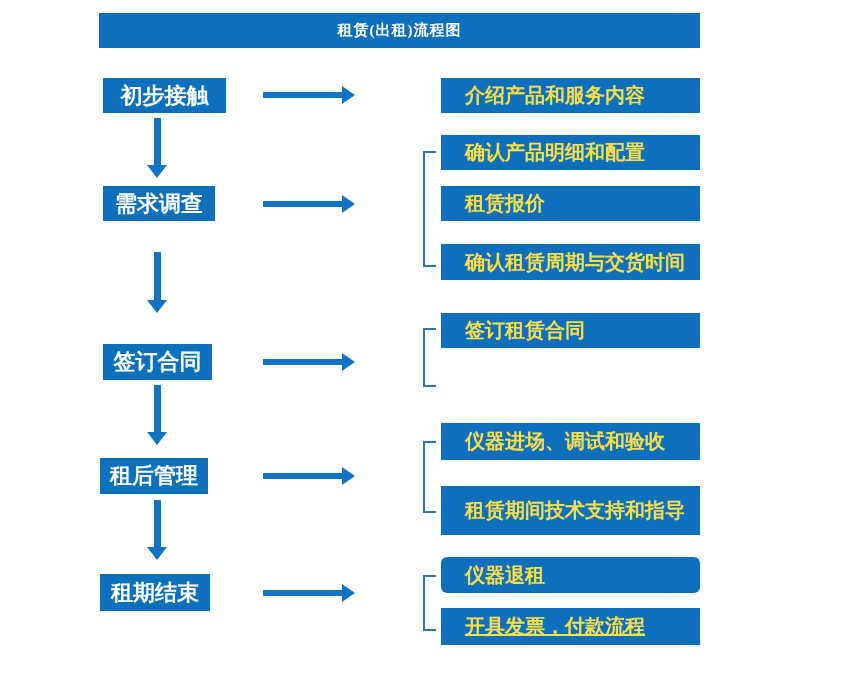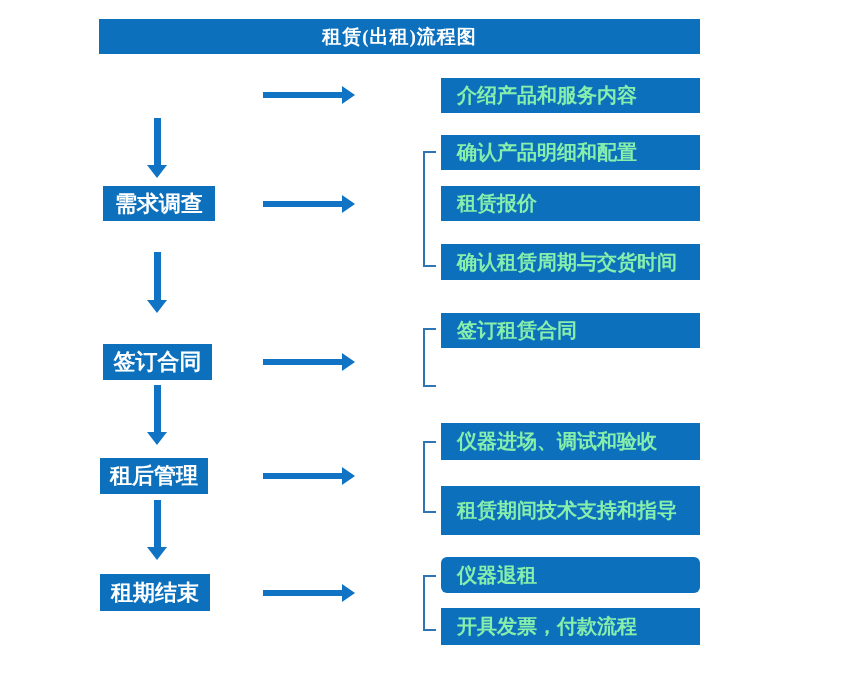--- a/index.html
+++ b/index.html
@@ -8,62 +8,62 @@
     width: 844px;
     height: 688px;
     background: #ffffff;
     font-family: "Liberation Serif", serif;
     font-weight: bold;
     overflow: hidden;
   }
   
   .titlebar {
     position: absolute;
-    left: 99px; top: 19px; width: 601px; height: 35px;
+    left: 99px; top: 13px; width: 601px; height: 35px;
     background: #0d70bd;
     color: #ffffff;
     display: flex; align-items: center; justify-content: center;
-    font-size: 19px;
+    font-size: 15px;
     letter-spacing: 1px;
   }
   
   .sbox {
     position: absolute;
     background: #0d70bd;
     color: #ffffff;
     display: flex; align-items: center; justify-content: center;
     font-size: 22px;
   }
   .s0 { left: 103px; top: 78px;  width: 123px; height: 35px; }
   .s1 { left: 103px; top: 186px; width: 112px; height: 35px; }
   .s2 { left: 103px; top: 344px; width: 109px; height: 36px; }
   .s3 { left: 100px; top: 458px; width: 108px; height: 36px; }
   .s4 { left: 100px; top: 574px; width: 110px; height: 37px; }
   
   .dbox {
     position: absolute;
     left: 441px; width: 259px; height: 35px;
     background: #0d70bd;
-    color: #86efac;
+    color: #fde047;
     display: flex; align-items: center;
     font-size: 20px;
-    padding-left: 16px;
+    padding-left: 24px;
     box-sizing: border-box;
     white-space: nowrap;
   }
   .d0 { top: 78px; }
   .d1 { top: 135px; }
   .d2 { top: 186px; }
   .d3 { top: 244px; height: 36px; }
   .d4 { top: 313px; }
   .d5 { top: 365px; }
   .d6 { top: 423px; height: 37px; }
   .d7 { top: 486px; height: 49px; }
   .d8 { top: 557px; height: 36px; border-radius: 6px; }
-  .d9 { top: 608px; height: 37px; }
+  .d9 { top: 608px; height: 37px; text-decoration: underline; }
   
   .varrow { position: absolute; left: 147px; width: 21px; }
   .varrow .stem {
     position: absolute; left: 7px; top: 0; width: 7px;
     height: calc(100% - 13px);
     background: #1173c4;
   }
   .varrow .head {
     position: absolute; left: 0; bottom: 0; width: 0; height: 0;
     border-left: 10.5px solid transparent;
@@ -104,20 +104,21 @@
   .g4 { top: 441px; height: 68px; }
   .g5 { top: 575px; height: 52px; }
 </style>
 </head>
 <body>
 
 <div id="canvas">
 
   <div class="titlebar">租赁(出租)流程图</div>
 
+  <div class="sbox s0">初步接触</div>
   <div class="sbox s1">需求调查</div>
   <div class="sbox s2">签订合同</div>
   <div class="sbox s3">租后管理</div>
   <div class="sbox s4">租期结束</div>
 
   <div class="varrow a1">
       <div class="stem"></div>
       <div class="head"></div>
     </div>
   <div class="varrow a2">

